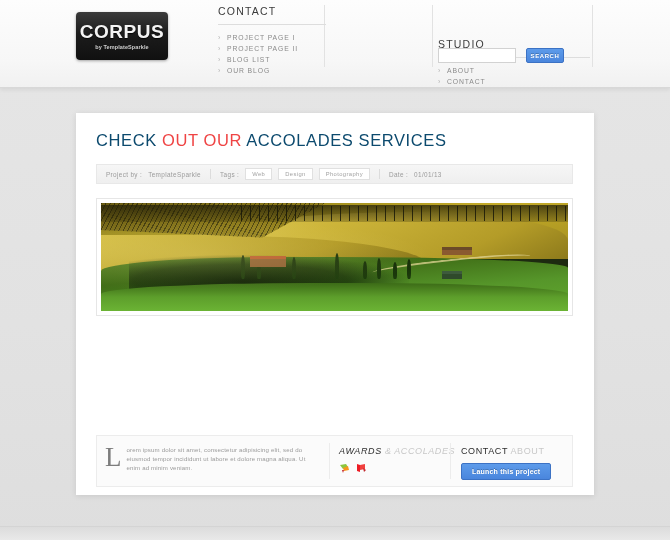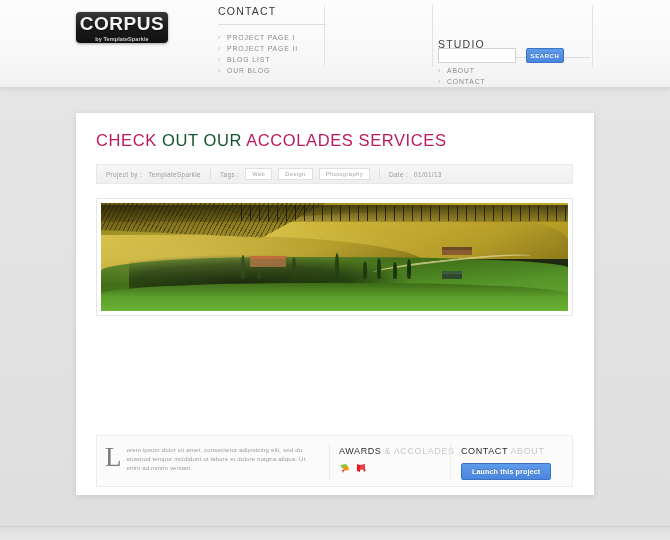--- a/index.html
+++ b/index.html
@@ -17,21 +17,21 @@
 
   
   #header {
     position: absolute; left: 0; top: 0; width: 670px; height: 88px;
     background: linear-gradient(180deg,#fdfdfd 0%,#f7f7f7 70%,#f1f1f1 100%);
     border-bottom: 1px solid #d8d8d8;
     box-shadow: 0 2px 4px rgba(0,0,0,0.07);
   }
   #logo {
     position: absolute; left: 76px; top: 12px;
-    width: 92px; height: 31px;
+    width: 92px; height: 48px;
     background: linear-gradient(180deg,#3a3a3a 0%,#1c1c1c 45%,#101010 100%);
     border-radius: 4px;
     box-shadow: 0 1px 3px rgba(0,0,0,0.35);
     display: flex; flex-direction: column;
     align-items: center; justify-content: center;
   }
   #logo .brand {
     color: #f4f4f4;
     font-size: 19px;
     font-weight: bold;
@@ -116,22 +116,22 @@
     background: #ffffff;
     box-shadow: 0 1px 6px rgba(0,0,0,0.10);
   }
 
   #page-title {
     position: absolute; left: 20px; top: 18px;
     font-size: 16.5px;
     letter-spacing: 0.6px;
     white-space: nowrap;
   }
-  #page-title .dark  { color: #be185d; }
-  #page-title .light { color: #14532d; }
+  #page-title .dark  { color: #0c4a6e; }
+  #page-title .light { color: #ef4444; }
 
   #meta-bar {
     position: absolute; left: 20px; top: 51px;
     width: 477px; height: 20px;
     background: linear-gradient(180deg,#f6f6f6 0%,#efefef 100%);
     border: 1px solid #e8e8e8;
     display: flex; align-items: center;
     padding: 0 9px;
     gap: 6px;
   }
@@ -248,21 +248,21 @@
     font-family: "Liberation Serif", serif;
     font-size: 27px; color: #7d7d7d;
     line-height: 24px;
   }
   #lorem {
     font-size: 6.1px; color: #9a9a9a;
     line-height: 9.2px;
     letter-spacing: 0.15px;
   }
   .info-divider { width: 1px; background: #ececec; margin: 7px 0; }
-  #info-awards { width: 120px; padding: 10px 0 0 9px; }
+  #info-awards { width: 120px; padding: 10px 0 0 9px; font-style: italic; }
   #info-status { flex: 1; padding: 10px 0 0 10px; }
   .sect-title {
     font-size: 9px; letter-spacing: 0.6px;
     white-space: nowrap;
   }
   .sect-title .dark  { color: #2c2c2c; }
   .sect-title .light { color: #c8c8c8; }
   #award-icons { display: flex; gap: 6px; margin-top: 7px; }
   .award-icon { width: 11px; height: 11px; position: relative; }
   .award-icon svg { display: block; }

